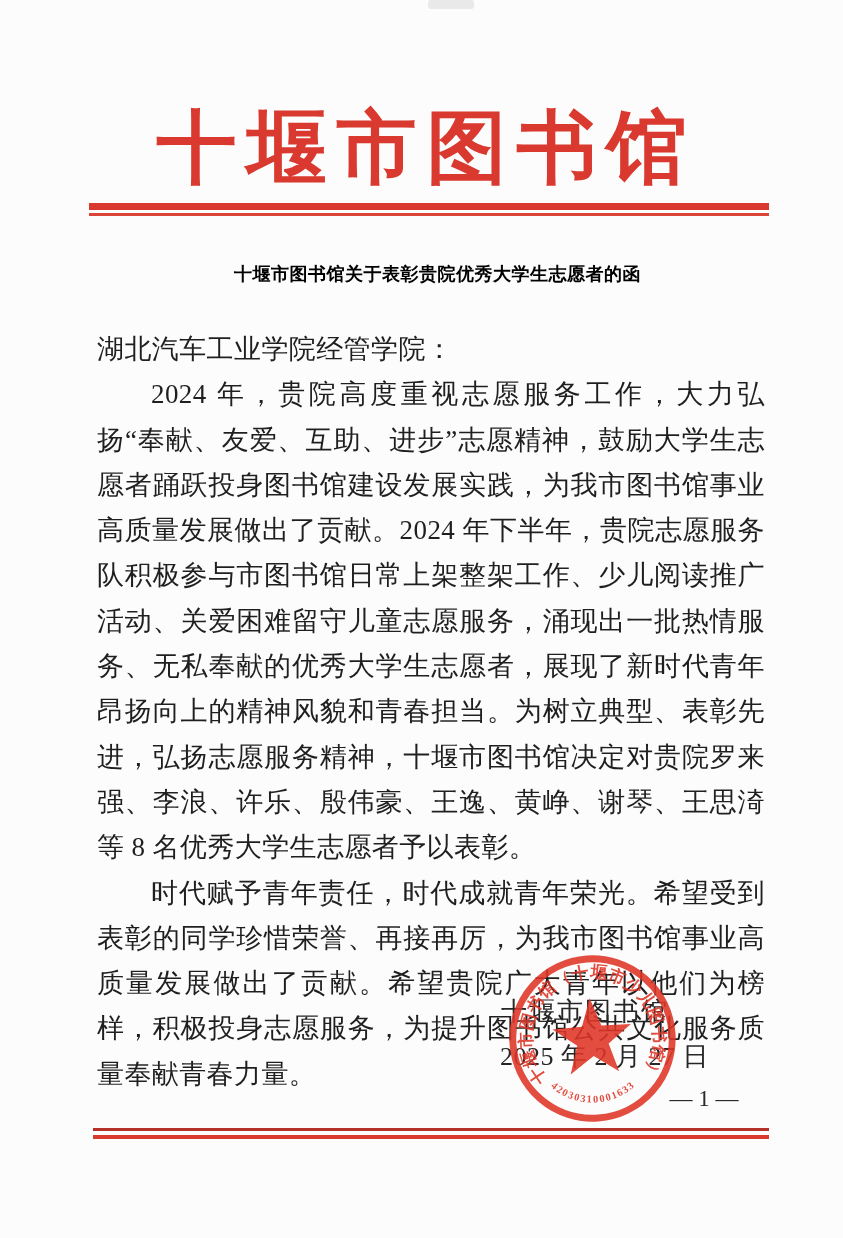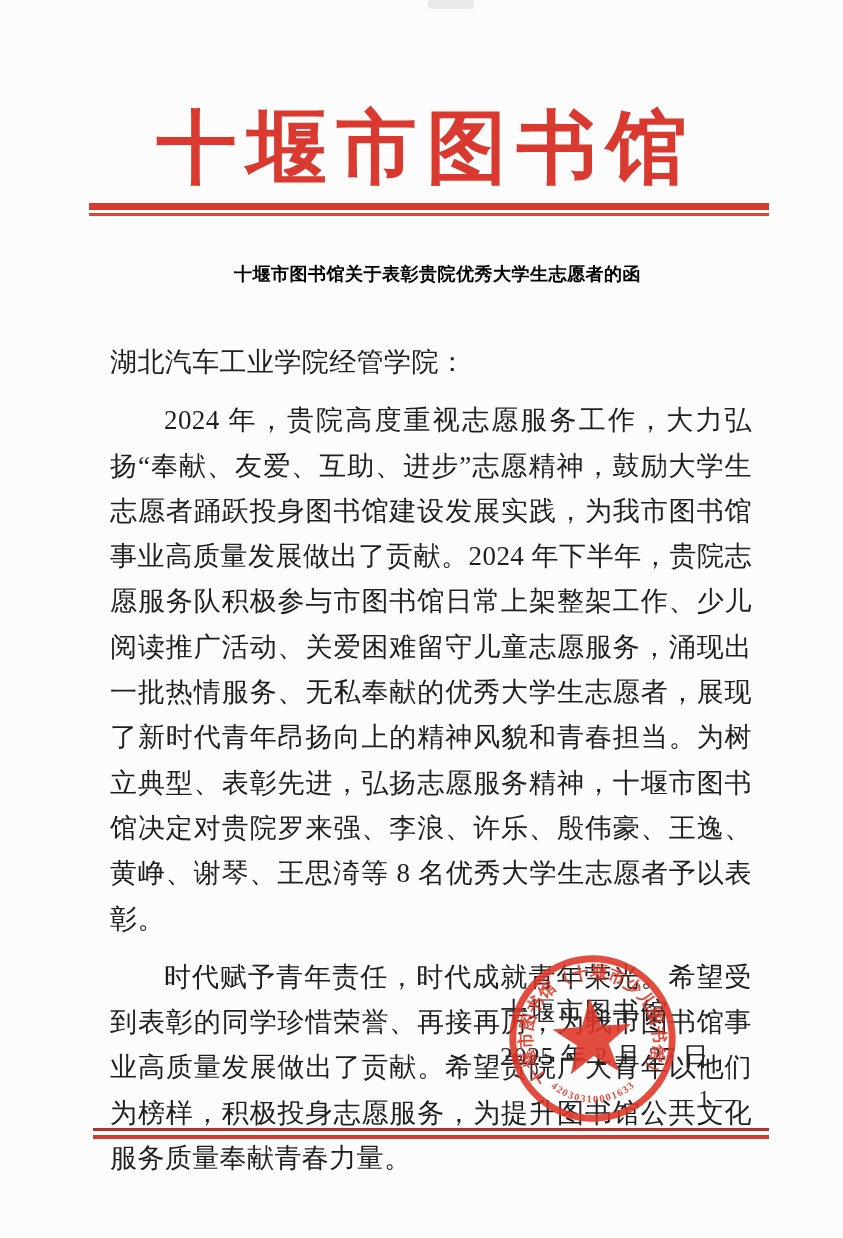--- a/index.html
+++ b/index.html
@@ -57,21 +57,21 @@
   .body-text {
     position: absolute;
     left: 97px; top: 327px;
     width: 668px;
     font-size: 27px;
     line-height: 45.3px;
     color: #1f1f1f;
     text-align: justify;
     letter-spacing: 0.4px;
   }
-  .body-text p { margin: 13px; }
+  .body-text p { margin: 0; }
   .body-text p.para { text-indent: 2em; }
   .signature-org {
     position: absolute;
     left: 501px; top: 994px;
     font-size: 26px;
     letter-spacing: 2px;
     color: #262626;
     white-space: nowrap;
   }
   .signature-date {

